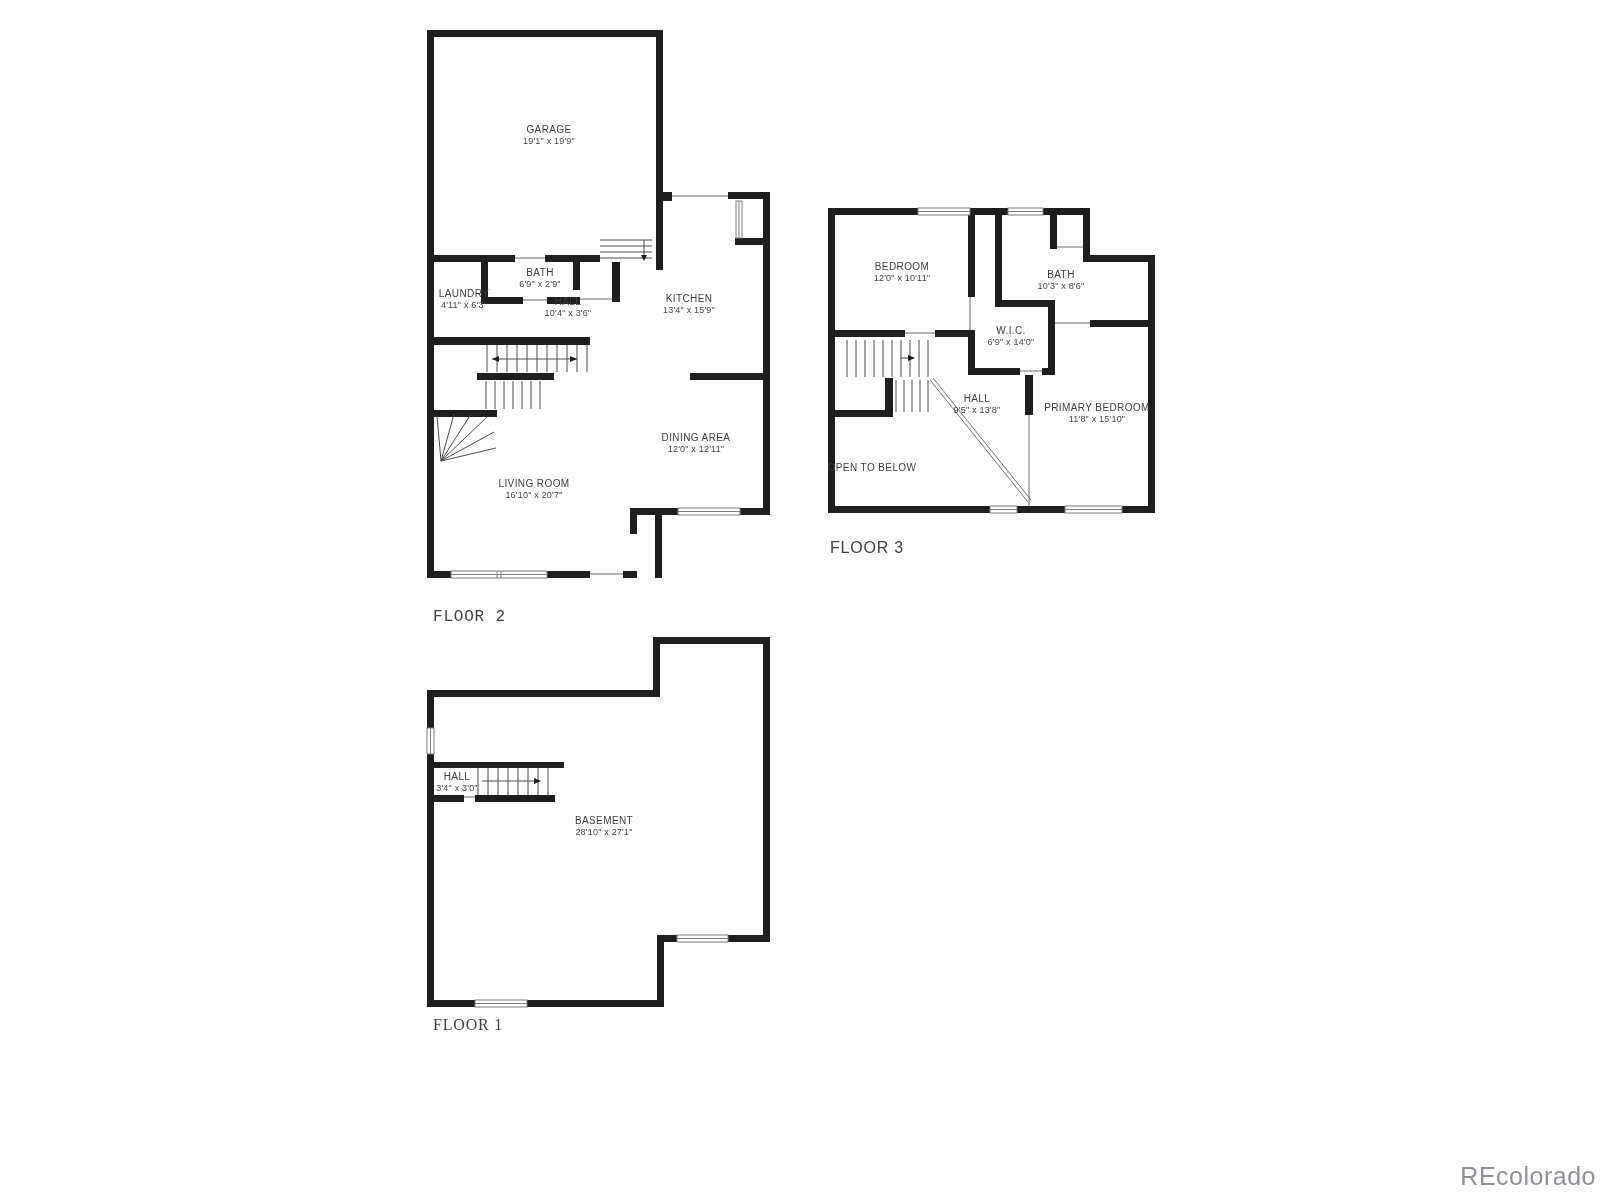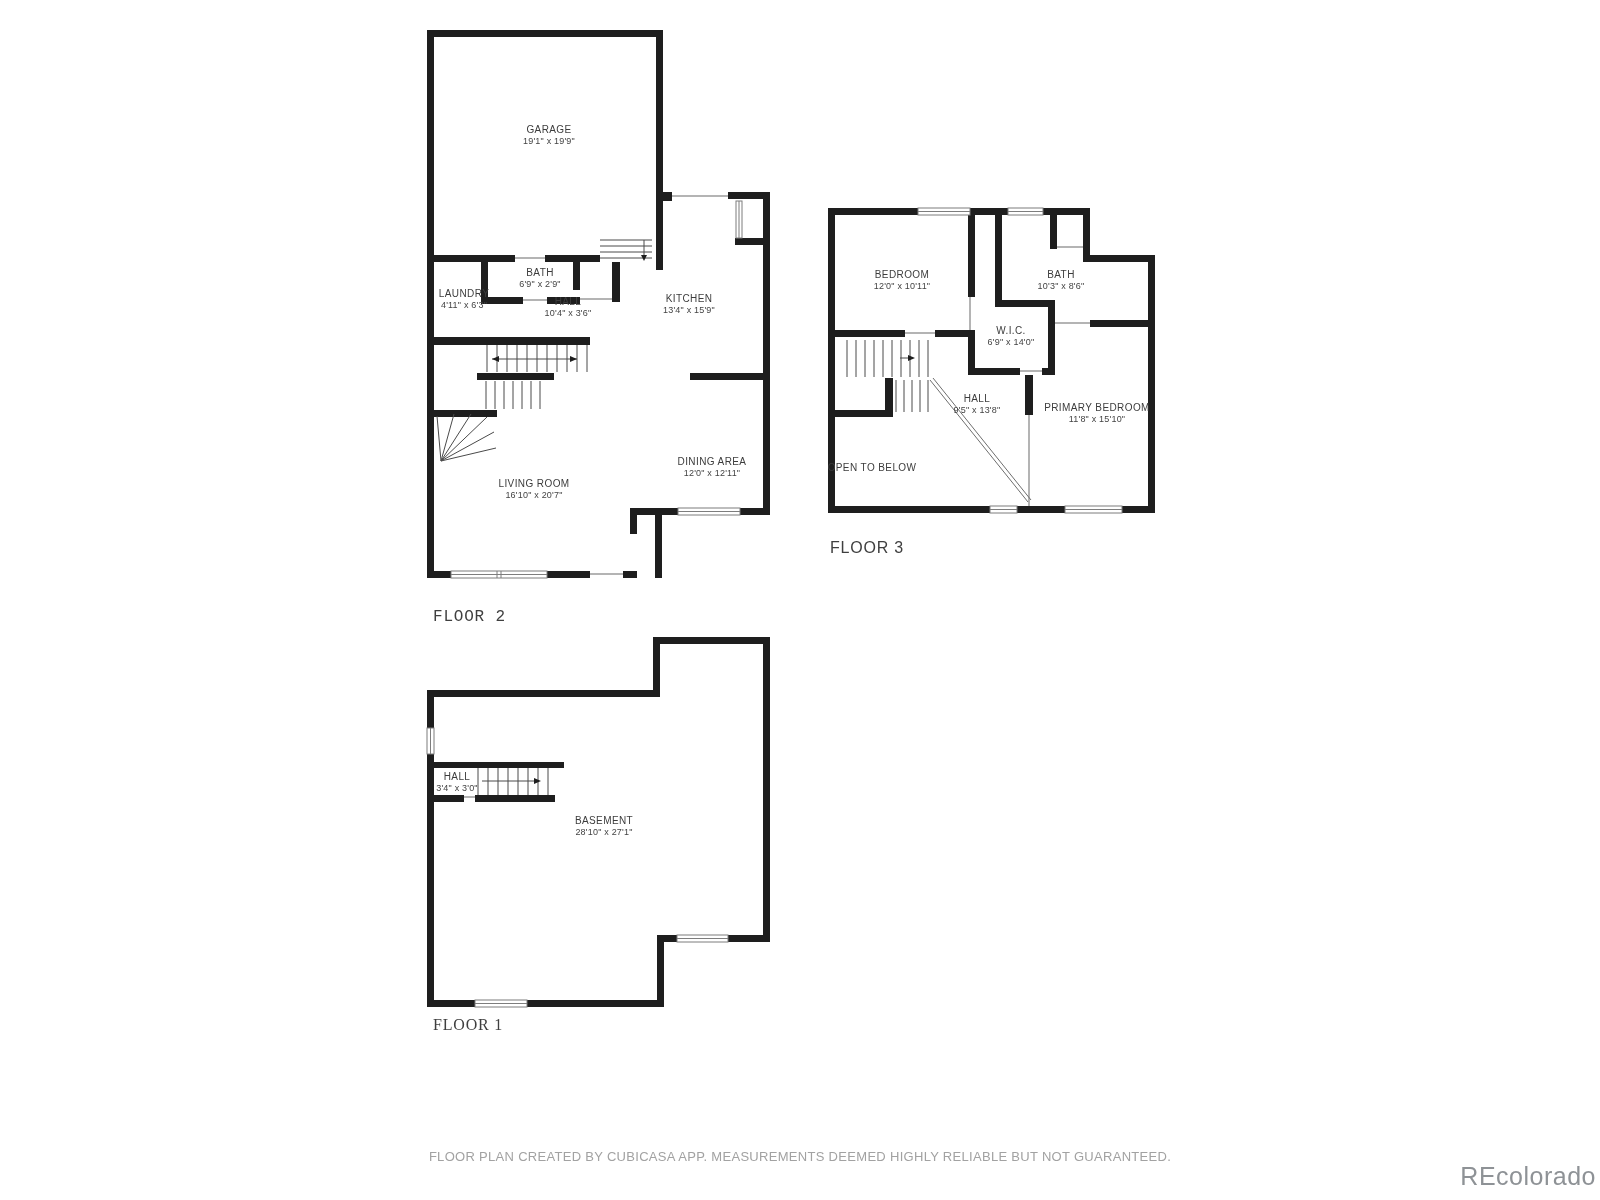--- a/index.html
+++ b/index.html
@@ -236,31 +236,31 @@
     <div class="room-dims">6'9" x 2'9"</div>
   </div>
   <div class="room-label" style="left:568px;top:296px;">
     <div class="room-name">HALL</div>
     <div class="room-dims">10'4" x 3'6"</div>
   </div>
   <div class="room-label" style="left:689px;top:293px;">
     <div class="room-name">KITCHEN</div>
     <div class="room-dims">13'4" x 15'9"</div>
   </div>
-  <div class="room-label" style="left:712px;top:432px;margin-top:24px;">
+  <div class="room-label" style="left:696px;top:432px;">
     <div class="room-name">DINING AREA</div>
     <div class="room-dims">12'0" x 12'11"</div>
   </div>
   <div class="room-label" style="left:534px;top:478px;">
     <div class="room-name">LIVING ROOM</div>
     <div class="room-dims">16'10" x 20'7"</div>
   </div>
   <div class="floor-caption" style="left:433px;top:608px;font-family:Liberation Mono, monospace;">FLOOR 2</div>
 
-  <div class="room-label" style="left:902px;top:261px;margin-top:8px;">
+  <div class="room-label" style="left:902px;top:261px;">
     <div class="room-name">BEDROOM</div>
     <div class="room-dims">12'0" x 10'11"</div>
   </div>
   <div class="room-label" style="left:1061px;top:269px;">
     <div class="room-name">BATH</div>
     <div class="room-dims">10'3" x 8'6"</div>
   </div>
   <div class="room-label" style="left:1011px;top:325px;">
     <div class="room-name">W.I.C.</div>
     <div class="room-dims">6'9" x 14'0"</div>
@@ -281,16 +281,15 @@
   <div class="room-label" style="left:457px;top:771px;">
     <div class="room-name">HALL</div>
     <div class="room-dims">3'4" x 3'0"</div>
   </div>
   <div class="room-label" style="left:604px;top:815px;">
     <div class="room-name">BASEMENT</div>
     <div class="room-dims">28'10" x 27'1"</div>
   </div>
   <div class="floor-caption" style="left:433px;top:1016px;font-family:Liberation Serif, serif;">FLOOR 1</div>
 
-  <div class="footer">FLOOR PLAN CREATED BY CUBICASA APP. MEASUREMENTS DEEMED HIGHLY RELIABLE BUT NOT GUARANTEED.</div>
   <div class="watermark">REcolorado</div>
 
 </div>
 
 </body></html>

